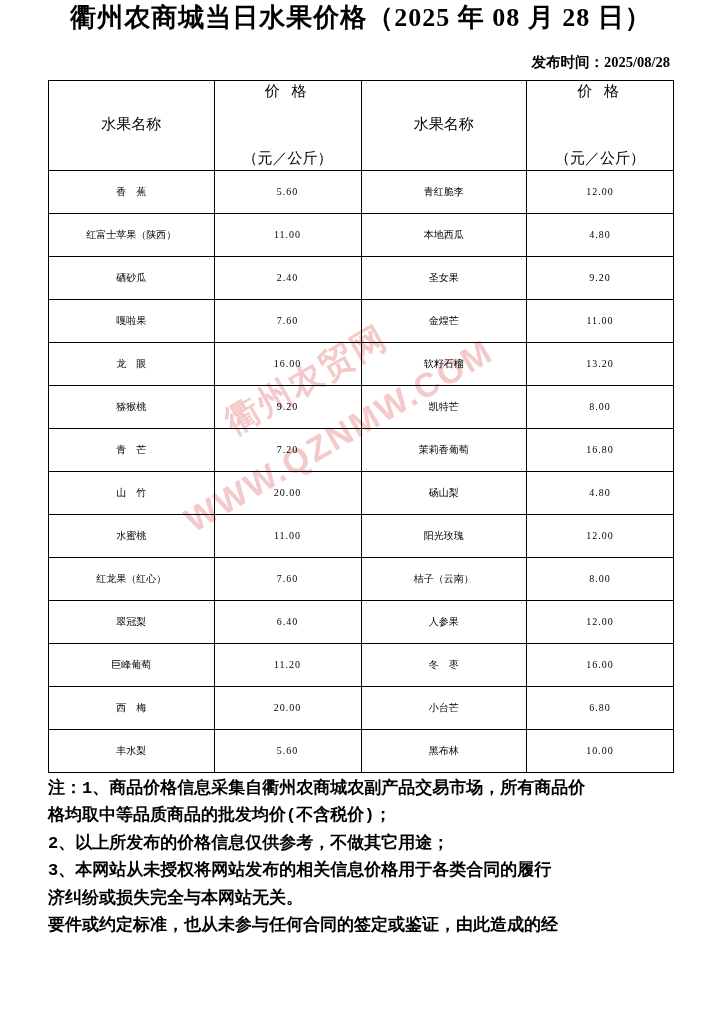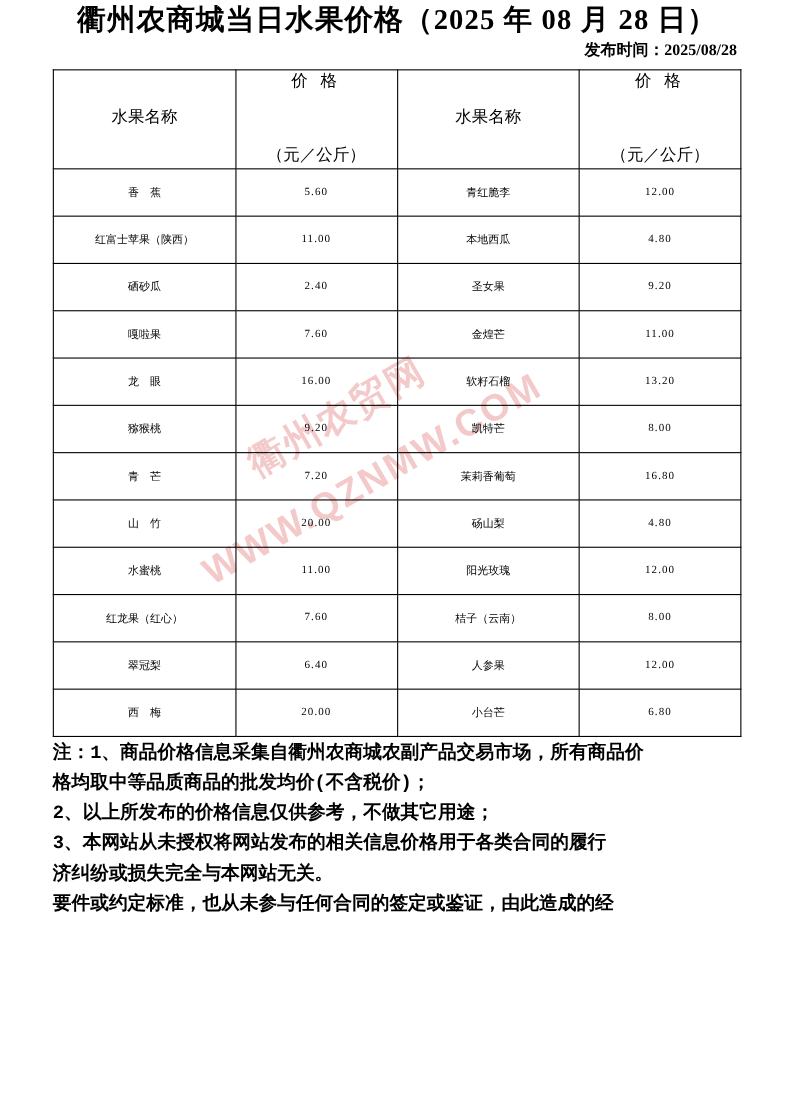--- a/index.html
+++ b/index.html
@@ -48,21 +48,21 @@
     font-weight: bold;
     letter-spacing: 1px;
     white-space: nowrap;
   }
   .pub-time {
     position: relative;
     z-index: 2;
     text-align: right;
     font-size: 14.5px;
     font-weight: bold;
-    margin-top: 1px;
+    margin-top: 18px;
     margin-bottom: 8px;
     padding-right: 4px;
   }
   table.price-table {
     position: relative;
     z-index: 2;
     width: 100%;
     border-collapse: collapse;
     table-layout: fixed;
     background: transparent;
@@ -199,24 +199,36 @@
           <td>桔子（云南）</td>
           <td class="num">8.00</td>
         </tr>
         <tr>
           <td>翠冠梨</td>
           <td class="num">6.40</td>
           <td>人参果</td>
           <td class="num">12.00</td>
         </tr>
         <tr>
+          <td>巨峰葡萄</td>
+          <td class="num">11.20</td>
+          <td>冬　枣</td>
+          <td class="num">16.00</td>
+        </tr>
+        <tr>
           <td>西　梅</td>
           <td class="num">20.00</td>
           <td>小台芒</td>
           <td class="num">6.80</td>
+        </tr>
+        <tr>
+          <td>丰水梨</td>
+          <td class="num">5.60</td>
+          <td>黑布林</td>
+          <td class="num">10.00</td>
         </tr>
       </tbody>
   </table>
 
   <div class="notes">
     <div class="note-line note-first">注：1、商品价格信息采集自衢州农商城农副产品交易市场，所有商品价</div>
     <div class="note-line note-indent">格均取中等品质商品的批发均价(不含税价)；</div>
     <div class="note-line note-indent">2、以上所发布的价格信息仅供参考，不做其它用途；</div>
     <div class="note-line note-indent">3、本网站从未授权将网站发布的相关信息价格用于各类合同的履行</div>
     <div class="note-line note-indent">济纠纷或损失完全与本网站无关。</div>

